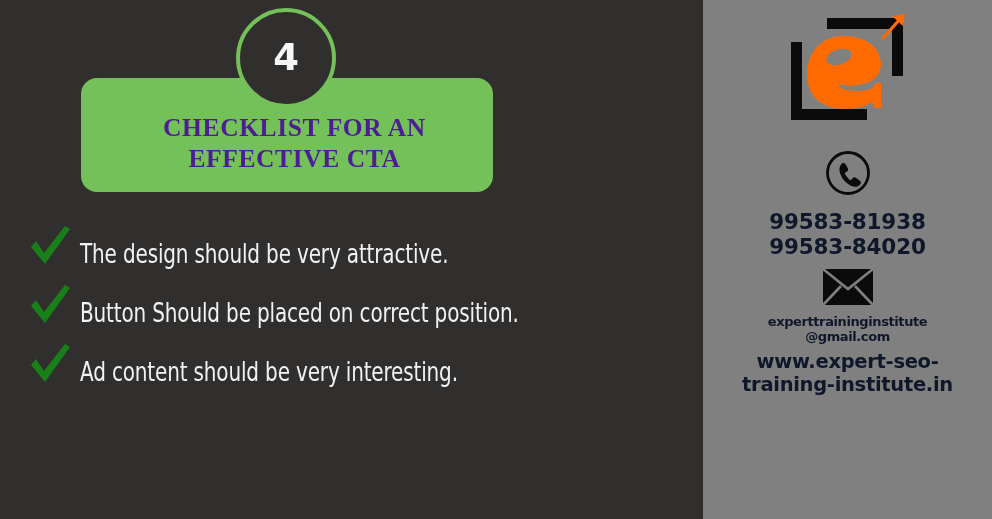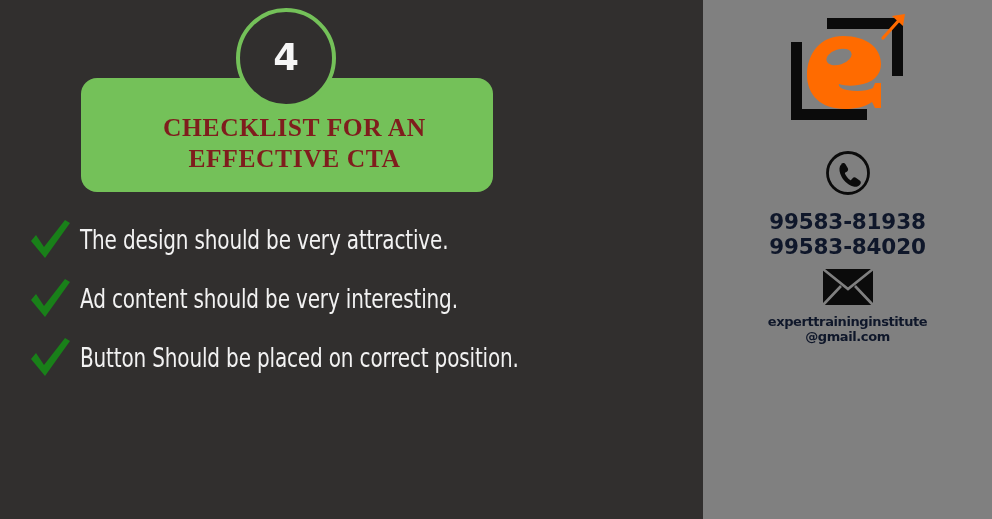--- a/index.html
+++ b/index.html
@@ -46,21 +46,21 @@
     align-items: center;
     justify-content: center;
     padding: 22px 16px 6px 16px;
   }
   #title-text {
     font-family: "Liberation Serif", "DejaVu Serif", serif;
     font-weight: bold;
     font-size: 25.5px;
     line-height: 1.22;
     letter-spacing: 0.6px;
-    color: #7f1d1d;
+    color: #4c1d95;
     text-align: center;
     text-transform: uppercase;
     white-space: pre-line;
     margin-left: 15px;
   }
   #step-badge {
     position: absolute;
     left: 155px;
     top: 0;
     width: 100px;
@@ -85,21 +85,21 @@
 
   
   #checklist {
     position: absolute;
     left: 18px;
     top: 210px;
     width: 660px;
   }
   .check-row {
     display: flex;
-    align-items: center;
+    align-items: flex-end;
     height: 59px;
   }
   .check-mark {
     width: 62px;
     flex: 0 0 62px;
     display: flex;
     align-items: center;
     justify-content: center;
   }
   .check-mark svg { display: block; }
@@ -217,30 +217,30 @@
         </span>
         <span class="check-text">The design should be very attractive.</span>
       </div>
 
       <div class="check-row">
         <span class="check-mark">
           <svg width="46" height="46" viewBox="0 0 46 46">
             <path d="M5 24 L10 18 L18 30 L39 3 L44 6 L19 41 Z" fill="#198019"></path>
           </svg>
         </span>
-        <span class="check-text">Ad content should be very interesting.</span>
+        <span class="check-text">Button Should be placed on correct position.</span>
       </div>
 
       <div class="check-row">
         <span class="check-mark">
           <svg width="46" height="46" viewBox="0 0 46 46">
             <path d="M5 24 L10 18 L18 30 L39 3 L44 6 L19 41 Z" fill="#198019"></path>
           </svg>
         </span>
-        <span class="check-text">Button Should be placed on correct position.</span>
+        <span class="check-text">Ad content should be very interesting.</span>
       </div>
 
 
     </div>
   </div>
 
   <div id="sidebar">
 
     <div id="logo">
       <div class="logo-bracket-tr"></div>
@@ -273,15 +273,17 @@
     <div id="email-icon-wrap" class="side-icon">
       <svg width="52" height="38" viewBox="0 0 52 38">
         <rect x="1" y="1" width="50" height="36" fill="#0b0b0b"></rect>
         <path d="M1 1 L26 21 L51 1" fill="none" stroke="#808080" stroke-width="2.6"></path>
         <path d="M1 37 L19 18 M51 37 L33 18" fill="none" stroke="#808080" stroke-width="2.6"></path>
       </svg>
     </div>
     <div id="email-text" class="side-text">experttraininginstitute
 @gmail.com</div>
 
+    <div id="website-text" class="side-text">www.expert-seo-
+training-institute.in</div>
 
   </div>
 </div>
 
 </body></html>

